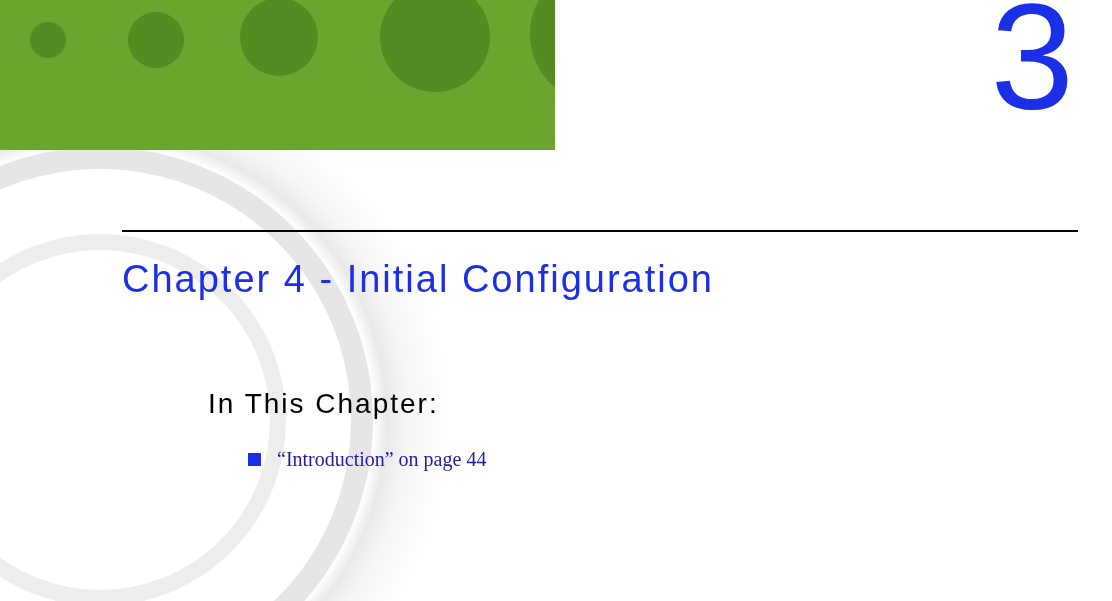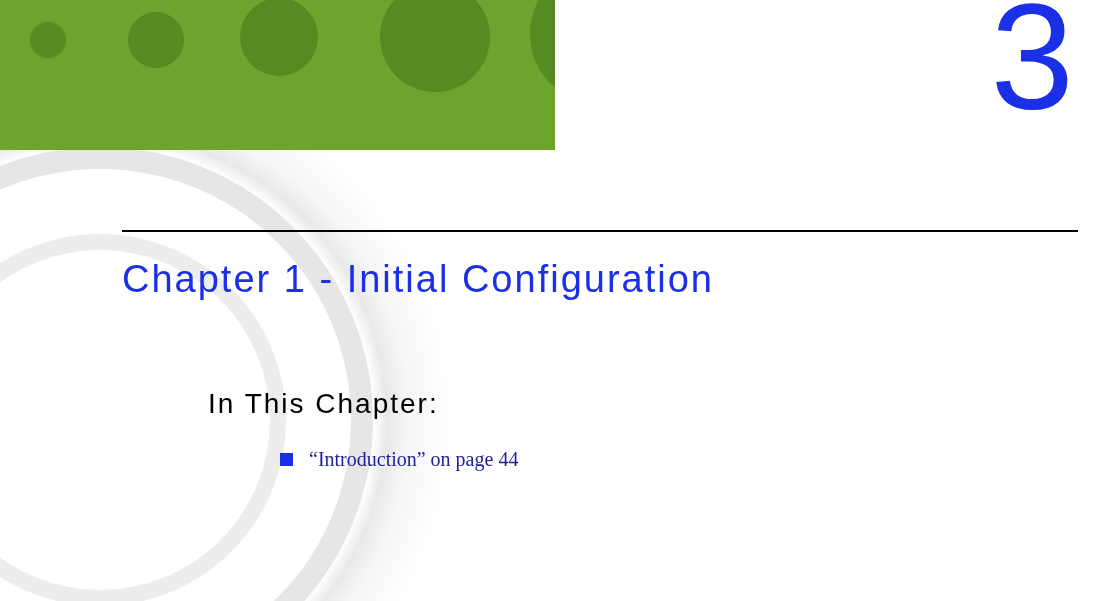--- a/index.html
+++ b/index.html
@@ -88,21 +88,20 @@
     top: 448px;
     z-index: 3;
   }
   .toc-item {
     display: flex;
     align-items: flex-start;
     margin-bottom: 28px;
     font-family: Georgia, 'Times New Roman', serif;
     font-size: 20px;
     color: #1e1e9e;
-    margin-left: 32px;
   }
   .toc-bullet {
     width: 13px;
     height: 13px;
     background: #1a2fe6;
     margin-right: 16px;
     margin-top: 5px;
     flex-shrink: 0;
   }
   .toc-text a { color: #1e1e9e; text-decoration: none; }
@@ -131,21 +130,21 @@
   <div class="circ c2"></div>
   <div class="circ c3"></div>
   <div class="circ c4"></div>
   <div class="circ c5"></div>
 </div>
 
 <div class="chapter-number">3</div>
 
 <div class="rule"></div>
 
-<div class="chapter-title">Chapter 1 - Initial Configuration</div>
+<div class="chapter-title">Chapter 4 - Initial Configuration</div>
 
 <div class="section-heading">In This Chapter:</div>
 
 <div class="toc">
   <div class="toc-item">
     <div class="toc-bullet"></div>
     <div class="toc-text"><a href="#">“Introduction” on page 44</a></div>
   </div>
 </div>
 

